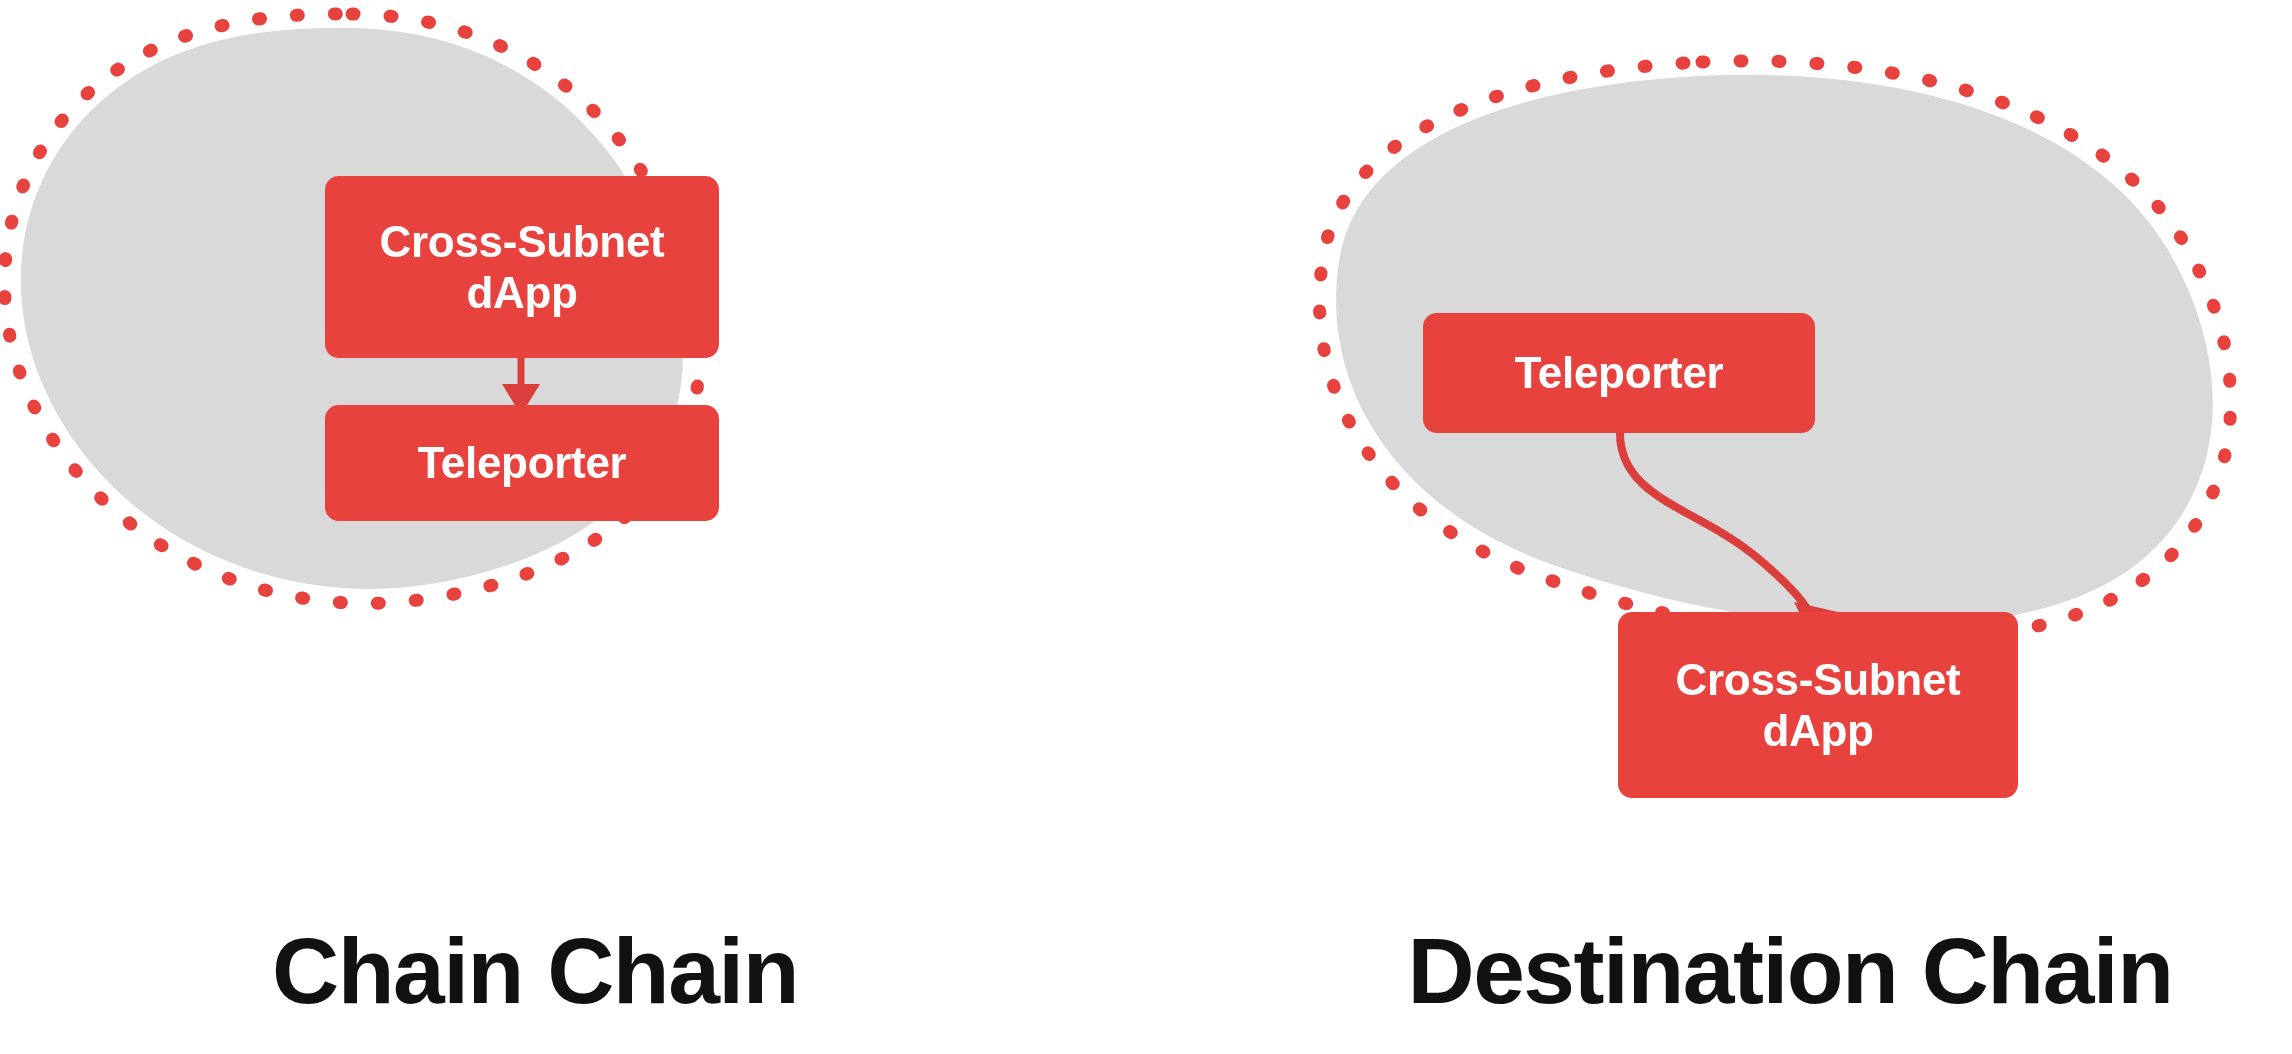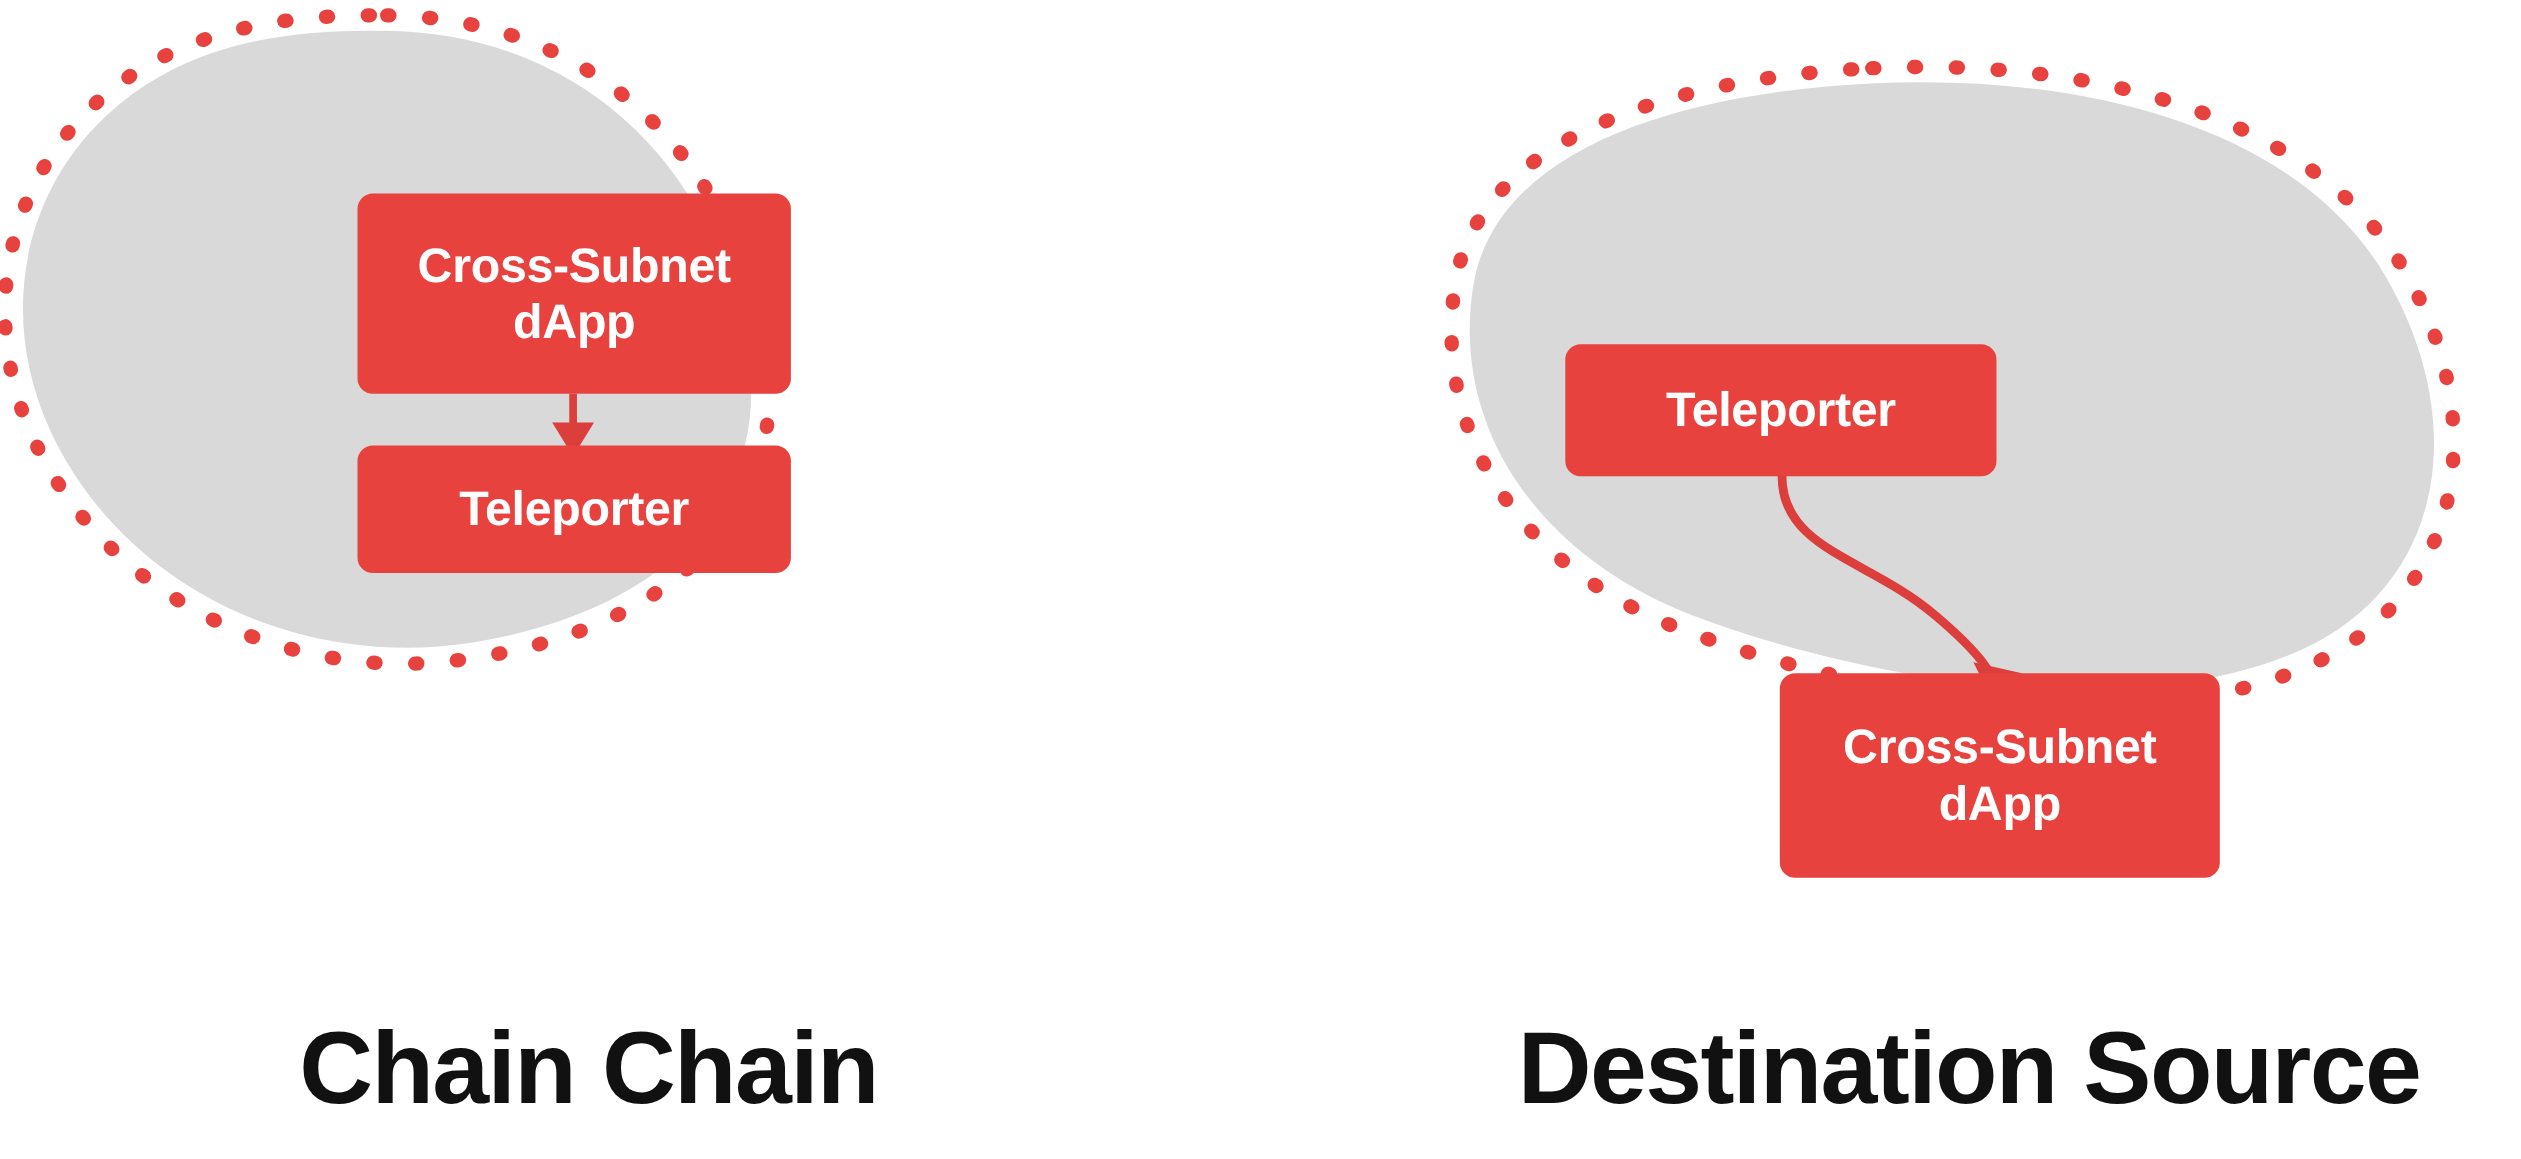--- a/index.html
+++ b/index.html
@@ -124,15 +124,15 @@
   </svg>
 
   <div class="node-box" id="dst-tele" style="background: rgb(232, 66, 63); color: rgb(255, 255, 255);">
     <span>Teleporter</span>
   </div>
 
   <div class="node-box" id="dst-dapp" style="background: rgb(232, 66, 63); color: rgb(255, 255, 255);">
     <span><span>Cross-Subnet</span><br><span>dApp</span></span>
   </div>
 
-  <div class="chain-label" id="dst-label" style="color: rgb(17, 17, 17);">Destination Source</div>
+  <div class="chain-label" id="dst-label" style="color: rgb(17, 17, 17);">Destination Chain</div>
 
 </div>
 
 </body></html>

